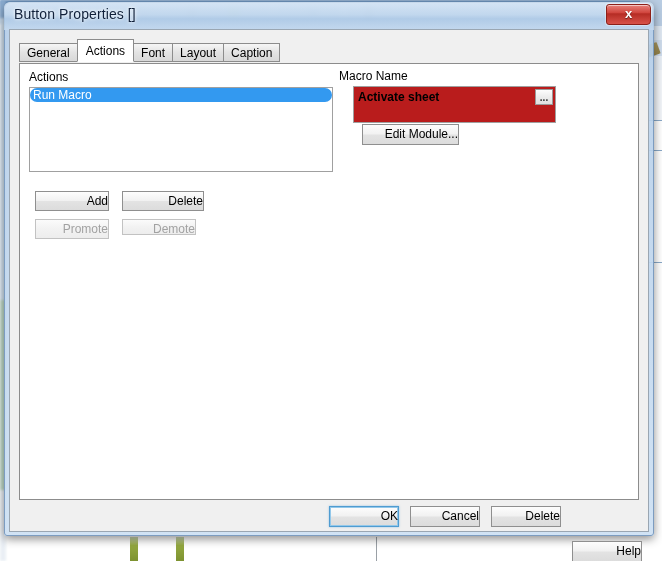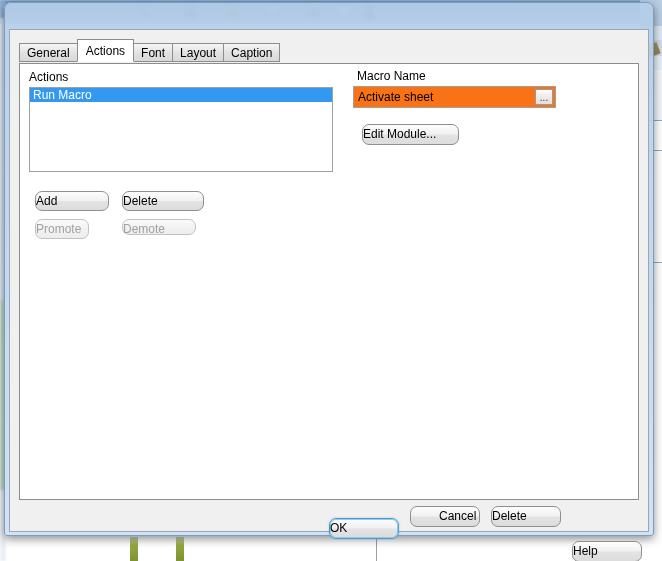--- a/index.html
+++ b/index.html
@@ -247,32 +247,34 @@
     line-height: 14px;
     font-size: 12px;
     padding-left: 3px;
     color: #000;
     white-space: nowrap;
     cursor: default;
   }
   .listbox-item.selected {
     background: #3399f0;
     color: #ffffff;
+    border-radius: 7px;
   }
 
   
   #macro-name-field {
     position: absolute;
     left: 333px;
     top: 22px;
     width: 203px;
-    height: 22px;
-    background: #f97316;
+    height: 37px;
+    background: #b91c1c;
     border: 1px solid #a0a0a0;
     box-sizing: border-box;
+    font-weight: bold;
   }
   #macro-name-value {
     position: absolute;
     left: 4px;
     top: 3px;
     font-size: 12px;
     color: #000;
     white-space: nowrap;
   }
   #macro-browse-button {
@@ -290,24 +292,24 @@
     box-sizing: border-box;
     cursor: pointer;
     padding-top: 3px;
   }
 
   
   .btn {
     position: absolute;
     font-size: 12px;
     color: #000;
-    text-align: left;
+    text-align: right;
     background: linear-gradient(to bottom, #fdfdfd 0%, #f1f1f1 48%, #e3e3e3 52%, #dcdcdc 100%);
     border: 1px solid #8f8f8f;
-    border-radius: 7px;
+    border-radius: 0;
     box-sizing: border-box;
     cursor: pointer;
     white-space: nowrap;
   }
   .btn.disabled {
     color: #a2a2a2;
     background: linear-gradient(to bottom, #fbfbfb, #f2f2f2 50%, #ededed);
     border-color: #c2c2c2;
     cursor: default;
   }
@@ -333,41 +335,41 @@
   #delete-button {
     left: 102px;
     top: 127px;
     width: 82px;
     height: 20px;
     line-height: 18px;
   }
   #promote-button {
     left: 15px;
     top: 155px;
-    width: 54px;
+    width: 74px;
     height: 20px;
     line-height: 18px;
   }
   #demote-button {
     left: 102px;
     top: 155px;
     width: 74px;
     height: 16px;
     line-height: 18px;
   }
 
   
   .bottom-btn {
     position: absolute;
     top: 476px;
     width: 70px;
     height: 21px;
     line-height: 19px;
   }
-  #ok-button     { left: 319px; margin-top: 12px; }
+  #ok-button     { left: 319px; }
   #cancel-button { left: 400px; padding-left: 28px; }
   #apply-button  { left: 481px; }
   #help-button   { left: 562px; margin-top: 35px; }
 </style>
 </head>
 <body>
 
 <div id="desktop">
   <div class="bg-aero-strip"></div>
   <div class="bg-blur-icon" style="left:140px;width:9px;height:11px;background:#6f8db1;"></div>
@@ -387,36 +389,43 @@
   <div class="bg-right-pen"></div>
 
   <div class="bg-green-bar" style="left:130px;"></div>
   <div class="bg-green-bar" style="left:176px;"></div>
   <div class="bg-vline" style="left:376px;"></div>
 </div>
 
 <div id="window">
   <div id="window-inner-border"></div>
 
+  <div id="titlebar">
+    <div id="titlebar-glass"></div>
+    <div id="title-text">Button Properties []</div>
+    <div id="close-button">
+      <div class="x">x</div>
+    </div>
+  </div>
 
   <div id="client">
 
     <div id="tabstrip">
       <div class="tab">General</div><div class="tab active">Actions</div><div class="tab">Font</div><div class="tab">Layout</div><div class="tab">Caption</div>
     </div>
 
     <div id="tabpanel">
 
       <div class="field-label" style="left:9px; top:6px;">Actions</div>
 
       <div id="actions-listbox">
         <div class="listbox-item selected">Run Macro</div>
       </div>
 
-      <div class="field-label" style="left:337px; top:5px;text-align:center;">Macro Name</div>
+      <div class="field-label" style="left:319px; top:5px;text-align:center;">Macro Name</div>
 
       <div id="macro-name-field">
         <div id="macro-name-value">Activate sheet</div>
         <div id="macro-browse-button">...</div>
       </div>
 
       <div class="btn" id="edit-module-button">Edit Module...</div>
 
       <div class="btn" id="add-button">Add</div>
       <div class="btn" id="delete-button">Delete</div>

